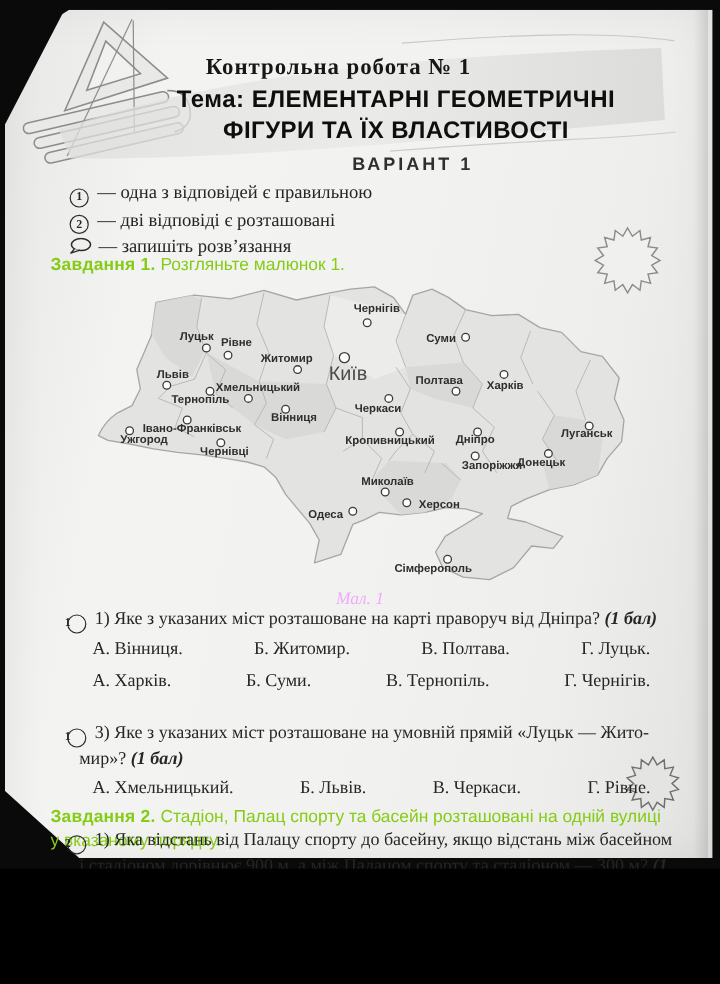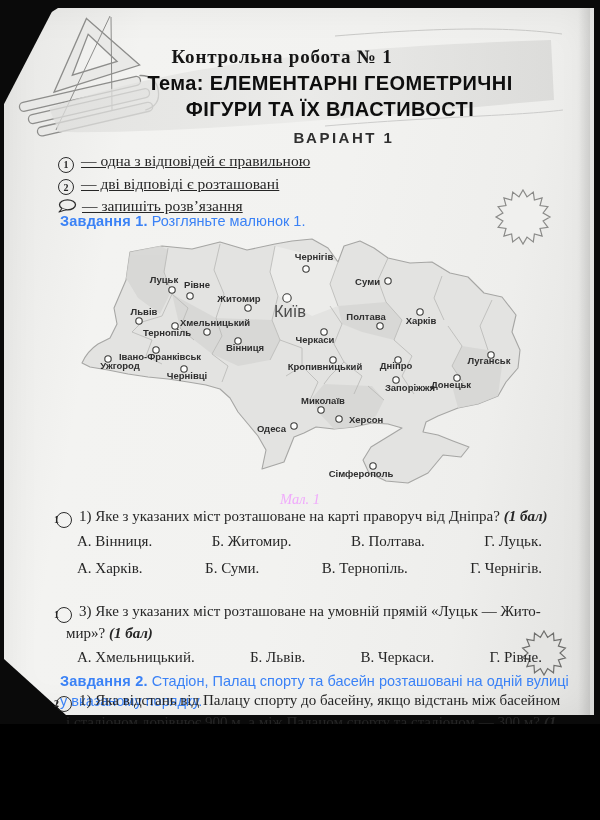--- a/index.html
+++ b/index.html
@@ -15,28 +15,28 @@
   
   .deco{position:absolute;}
   #title1{position:absolute;left:0;right:0;top:46px;text-align:center;transform:translateX(-18px);
           font:bold 19px "Liberation Serif",serif;letter-spacing:.8px;color:#161616;}
   #topic{position:absolute;left:0;right:0;top:70px;text-align:center;transform:translateX(30px);
          font:bold 20px "Liberation Sans",sans-serif;line-height:26px;letter-spacing:.4px;color:#0e0e0e;}
   #variant{position:absolute;left:0;right:0;top:129px;text-align:center;transform:translateX(44px);
            font:bold 15px "Liberation Sans",sans-serif;letter-spacing:2.5px;color:#2f2f2f;}
   
   #legend{position:absolute;left:58px;top:150px;font-size:15.5px;line-height:21.5px;}
-  .lrow{white-space:nowrap;text-decoration:underline;}
+  .lrow{white-space:nowrap;}
   .cnum{display:inline-flex;align-items:center;justify-content:center;width:14px;height:14px;
         border:1.2px solid #2c2c2c;border-radius:50%;font:bold 10px "Liberation Serif",serif;
         vertical-align:-2px;margin-right:7px;}
   .bubble{vertical-align:-2px;margin-right:5px;}
   
-  .task{position:absolute;left:60px;width:512px;
-        font:14.5px "Liberation Sans",sans-serif;line-height:20px;color:#3b82f6;}
+  .task{position:absolute;left:42px;width:512px;
+        font:14.5px "Liberation Sans",sans-serif;line-height:20px;color:#84cc16;}
   .task b{font-weight:bold;letter-spacing:.2px;}
   .q{position:absolute;left:56px;width:512px;font-size:15px;line-height:21.5px;}
   .q p{margin:0;padding-left:10px;text-indent:-10px;}
   .score{font-style:italic;font-weight:bold;}
   .opts{display:flex;justify-content:space-between;padding:3px 26px 0 21px;}
   .opts.tight{padding-right:58px;gap:30px;}
   #caption{position:absolute;left:0;right:0;top:491px;text-align:center;
            font:italic 14.5px "Liberation Serif",serif;color:#f0abfc;}
   
   #mapbox{position:absolute;left:72px;top:236px;width:460px;height:256px;}

